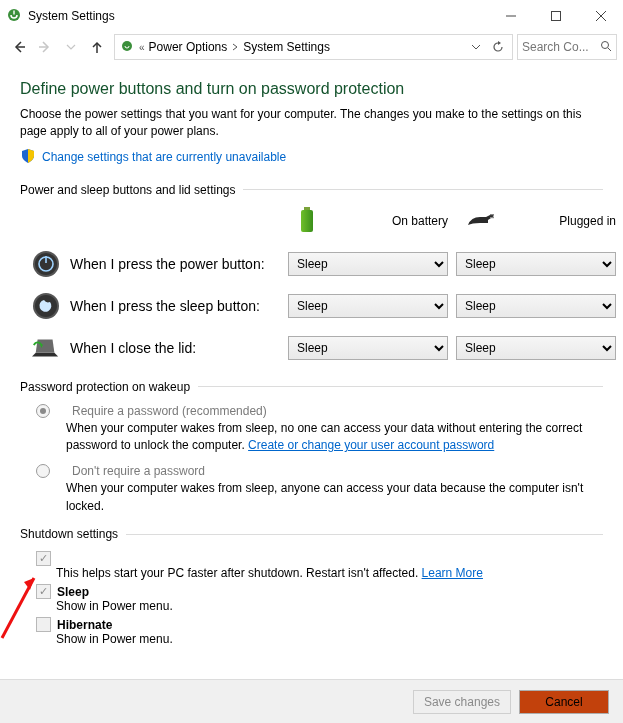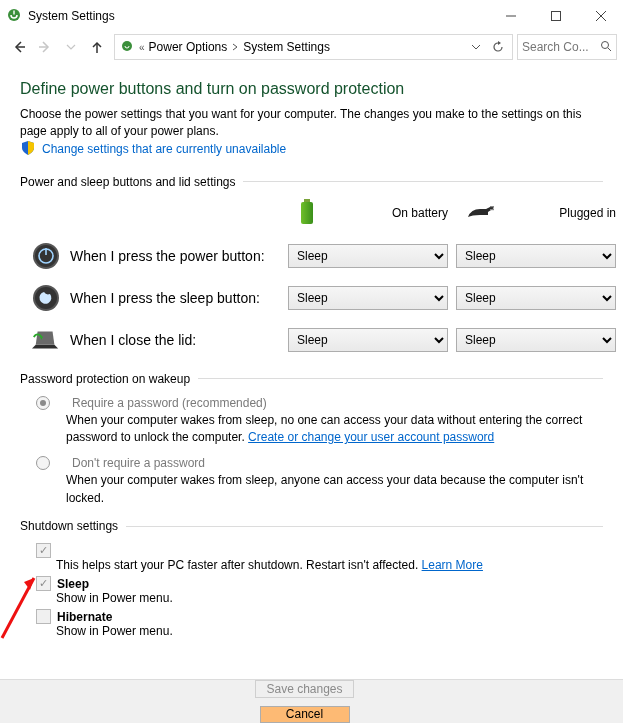--- a/index.html
+++ b/index.html
@@ -85,21 +85,21 @@
   }
   .page-title {
     color: #14532d;
     font-size: 16px;
     font-weight: 400;
     margin: 0 0 8px 0;
   }
   .page-sub {
     font-size: 12px;
     color: #000;
-    margin: 0 0 0 0;
+    margin: 0 0 8px 0;
     line-height: 1.4;
   }
   .shield-row {
     display:flex;
     align-items:center;
     gap:6px;
     margin-bottom: 16px;
   }
   .linklike { color: #0066cc; cursor:pointer; }
   .section-head {
@@ -191,27 +191,26 @@
     width:623px;
     height:44px;
     background:#f0f0f0;
     border-top:1px solid #dcdcdc;
     display:flex;
     align-items:center;
     justify-content:flex-end;
     gap:8px;
     padding-right:14px;
     box-sizing:border-box;
-    flex-direction:column;
   }
   .btn {
     min-width:90px;
     height:24px;
     border:1px solid #adadad;
-    background:#fdba74;
+    background:#c2410c;
     font-family:inherit;
     font-size:12px;
     padding:0 10px;
   }
   .btn.disabled {
     color:#8a8a8a;
     background:#efefef;
     border-color:#cfcfcf;
   }
   

